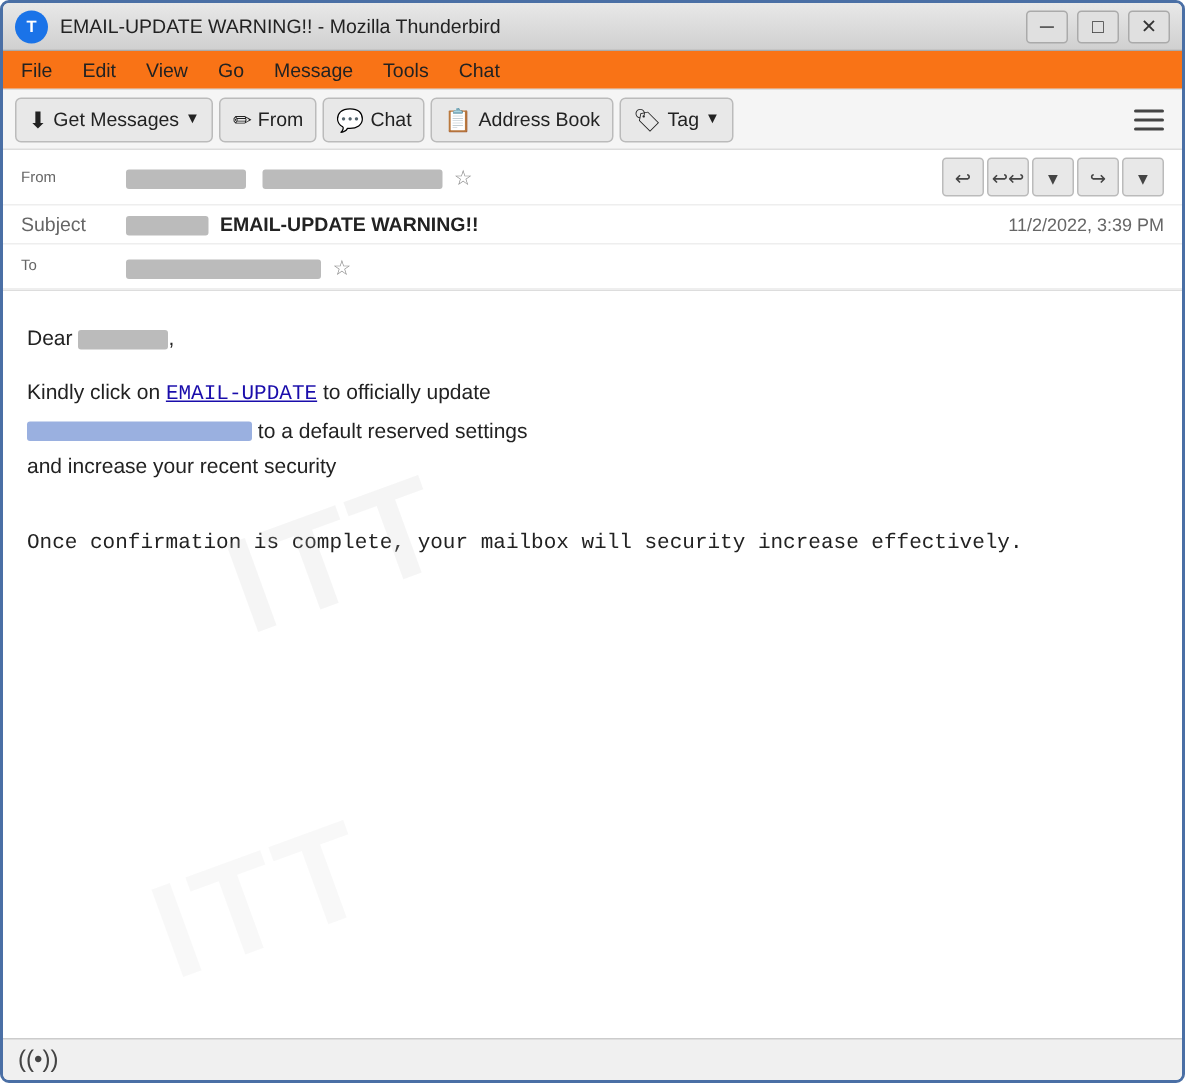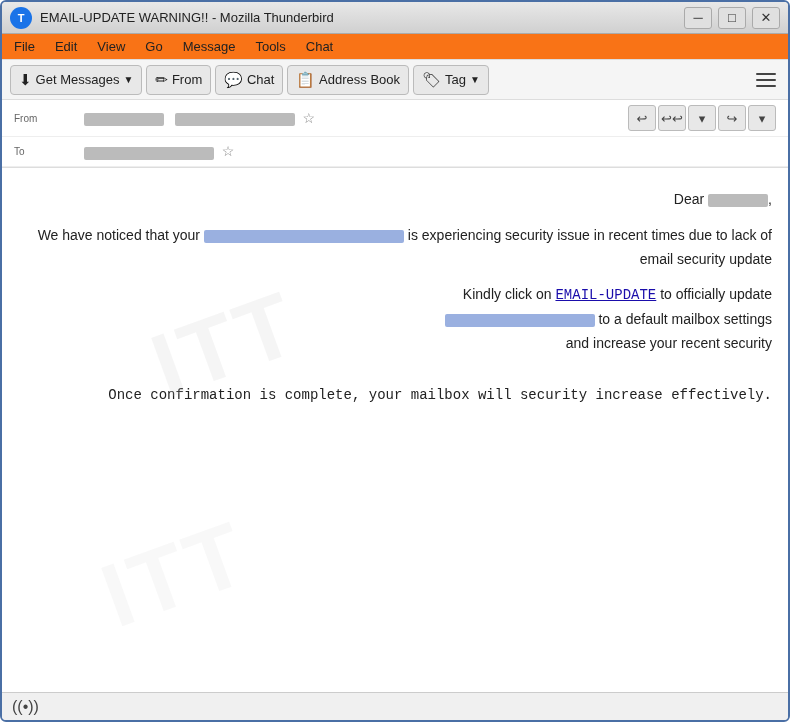--- a/index.html
+++ b/index.html
@@ -159,21 +159,21 @@
     .email-body {
       background: #fff;
       flex: 1;
       padding: 20px 16px;
       font-size: 14px;
       line-height: 1.7;
       color: #222;
       position: relative;
       overflow: hidden;
     }
-    .email-body p { margin-bottom: 12px; text-align: right; }
+    .email-body p { margin-bottom: 12px; }
     .email-link {
       color: #1a0dab;
       text-decoration: underline;
       cursor: pointer;
       font-family: Liberation Mono, monospace;
     }
     .watermark {
       position: absolute;
       font-size: 90px;
       font-weight: bold;
@@ -297,47 +297,52 @@
       </span>
       <div class="nav-btns">
         <button class="nav-btn">↩</button>
         <button class="nav-btn">↩↩</button>
         <button class="nav-btn">▾</button>
         <button class="nav-btn">↪</button>
         <button class="nav-btn">▾</button>
       </div>
     </div>
 
+    <div class="subject-row">
+      <span class="subject-label">Subject</span>
+      <span class="subject-text">
+        <span class="inline-redacted" style="width:55px; margin-right:4px;"></span>
+        <span class="bold">EMAIL-UPDATE WARNING!!</span>
+      </span>
+      <span class="date-text">11/2/2022, 3:39 PM</span>
+    </div>
 
 
     <div class="header-row">
       <span class="header-label">To</span>
       <span class="header-value">
         <span class="inline-redacted" style="width:130px;"></span>
         <span class="star-icon">☆</span>
       </span>
     </div>
 
   </div>
 
   <div class="email-body">
     <div class="watermark">ITT</div>
     <div class="watermark2">ITT</div>
 
     <p>
       <span>Dear</span>&nbsp;<span class="inline-redacted" style="width:60px;"></span>,
     </p>
 
-    <p>
-      <span>We have noticed that your</span>&nbsp;<span class="inline-redacted" style="width:200px; background:#9ab0e0;"></span>&nbsp;<span>is experiencing security issue in recent times due to lack of email security update</span>
-    </p>
 
     <p>
       <span>Kindly click on</span>&nbsp;<a class="email-link">EMAIL-UPDATE</a>&nbsp;<span>to officially update</span><br>
-      <span class="inline-redacted" style="width:150px; background:#9ab0e0;"></span>&nbsp;<span>to a default mailbox settings</span><br>
+      <span class="inline-redacted" style="width:150px; background:#9ab0e0;"></span>&nbsp;<span>to a default reserved settings</span><br>
       <span>and increase your recent security</span>
     </p>
 
     <p style="margin-top:28px;font-family:Liberation Mono, monospace;">
       <span>Once confirmation is complete, your mailbox will security increase effectively.</span>
     </p>
 
   </div>
 
   <div class="status-bar">

